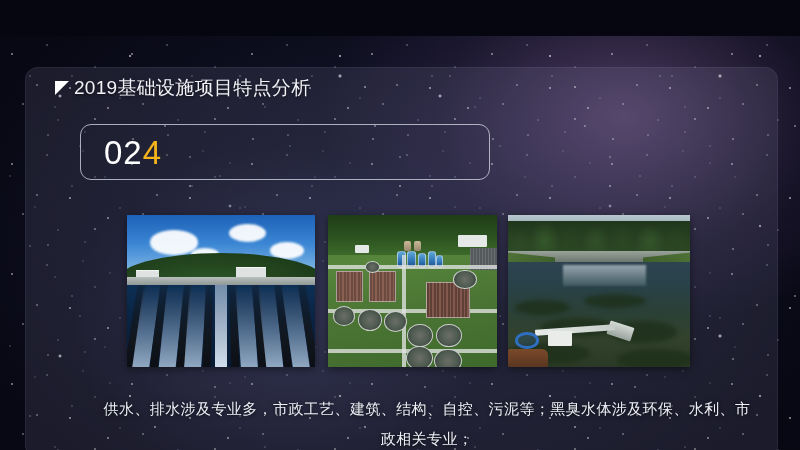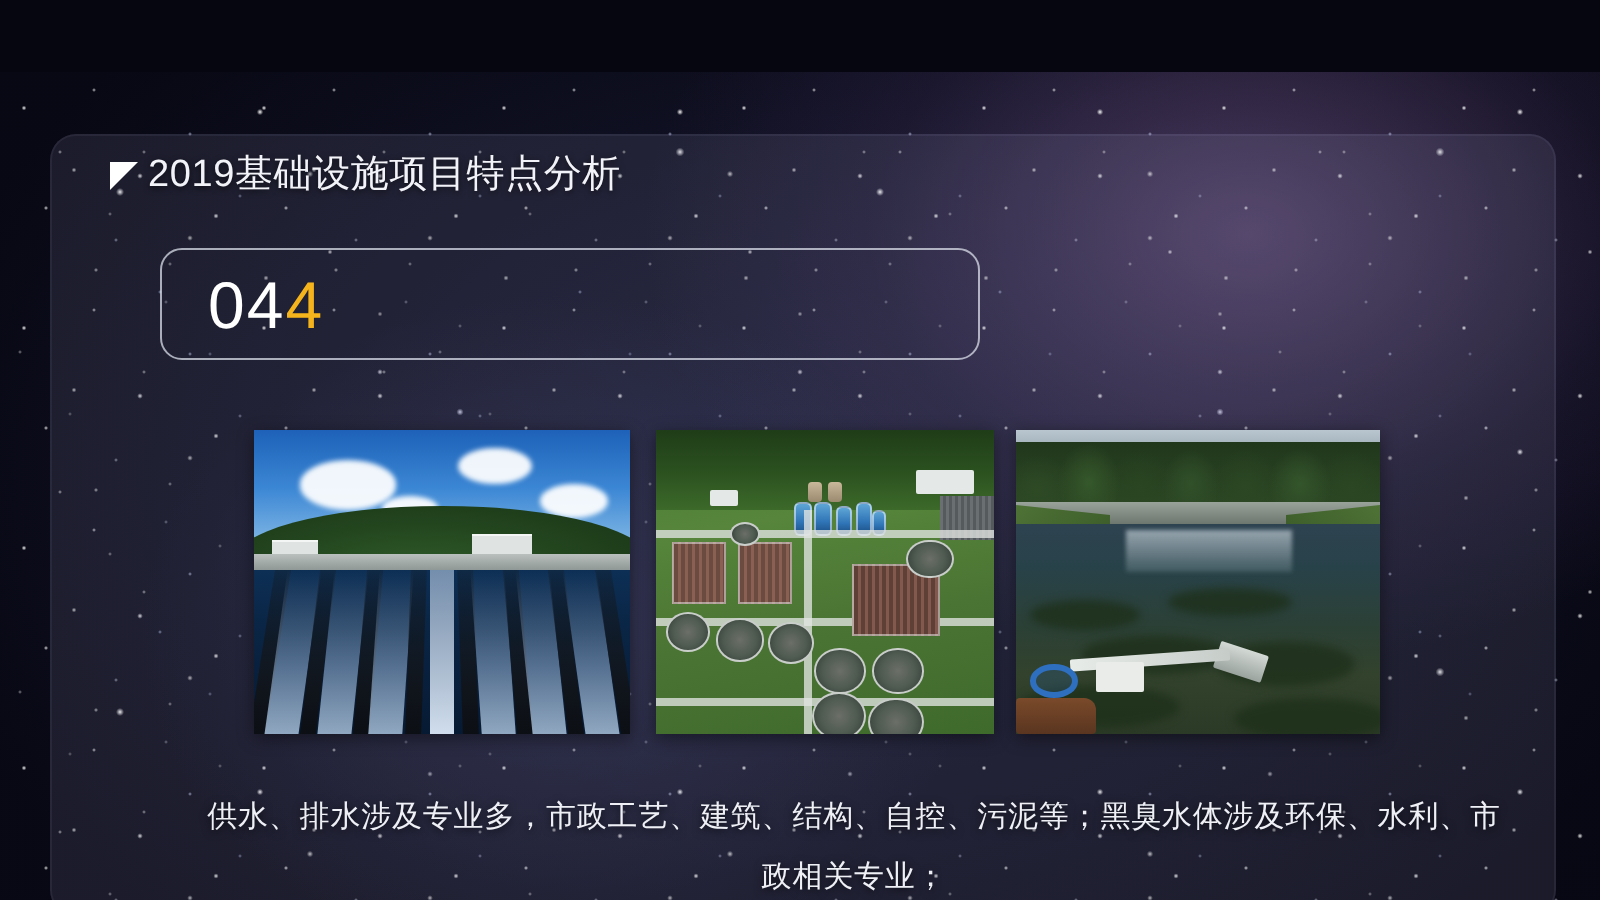--- a/index.html
+++ b/index.html
@@ -343,21 +343,21 @@
 
     <div id="header-row">
       <svg id="flag-icon" viewBox="0 0 20 20">
         <polygon points="3,3 17,3 3,17" fill="#ffffff"></polygon>
       </svg>
       <span id="header-title">2019基础设施项目特点分析</span>
     </div>
 
     <div id="title-box">
       <span id="title-number">
-        <span class="num-prefix">04</span><span class="num-accent">4</span>
+        <span class="num-prefix">02</span><span class="num-accent">4</span>
       </span>
     </div>
 
     <div id="photo-row">
 
       <div class="photo p1">
         <div class="photo-inner">
           <div class="sky"></div>
           <div class="cloud c1"></div>
             <div class="cloud c2"></div>

